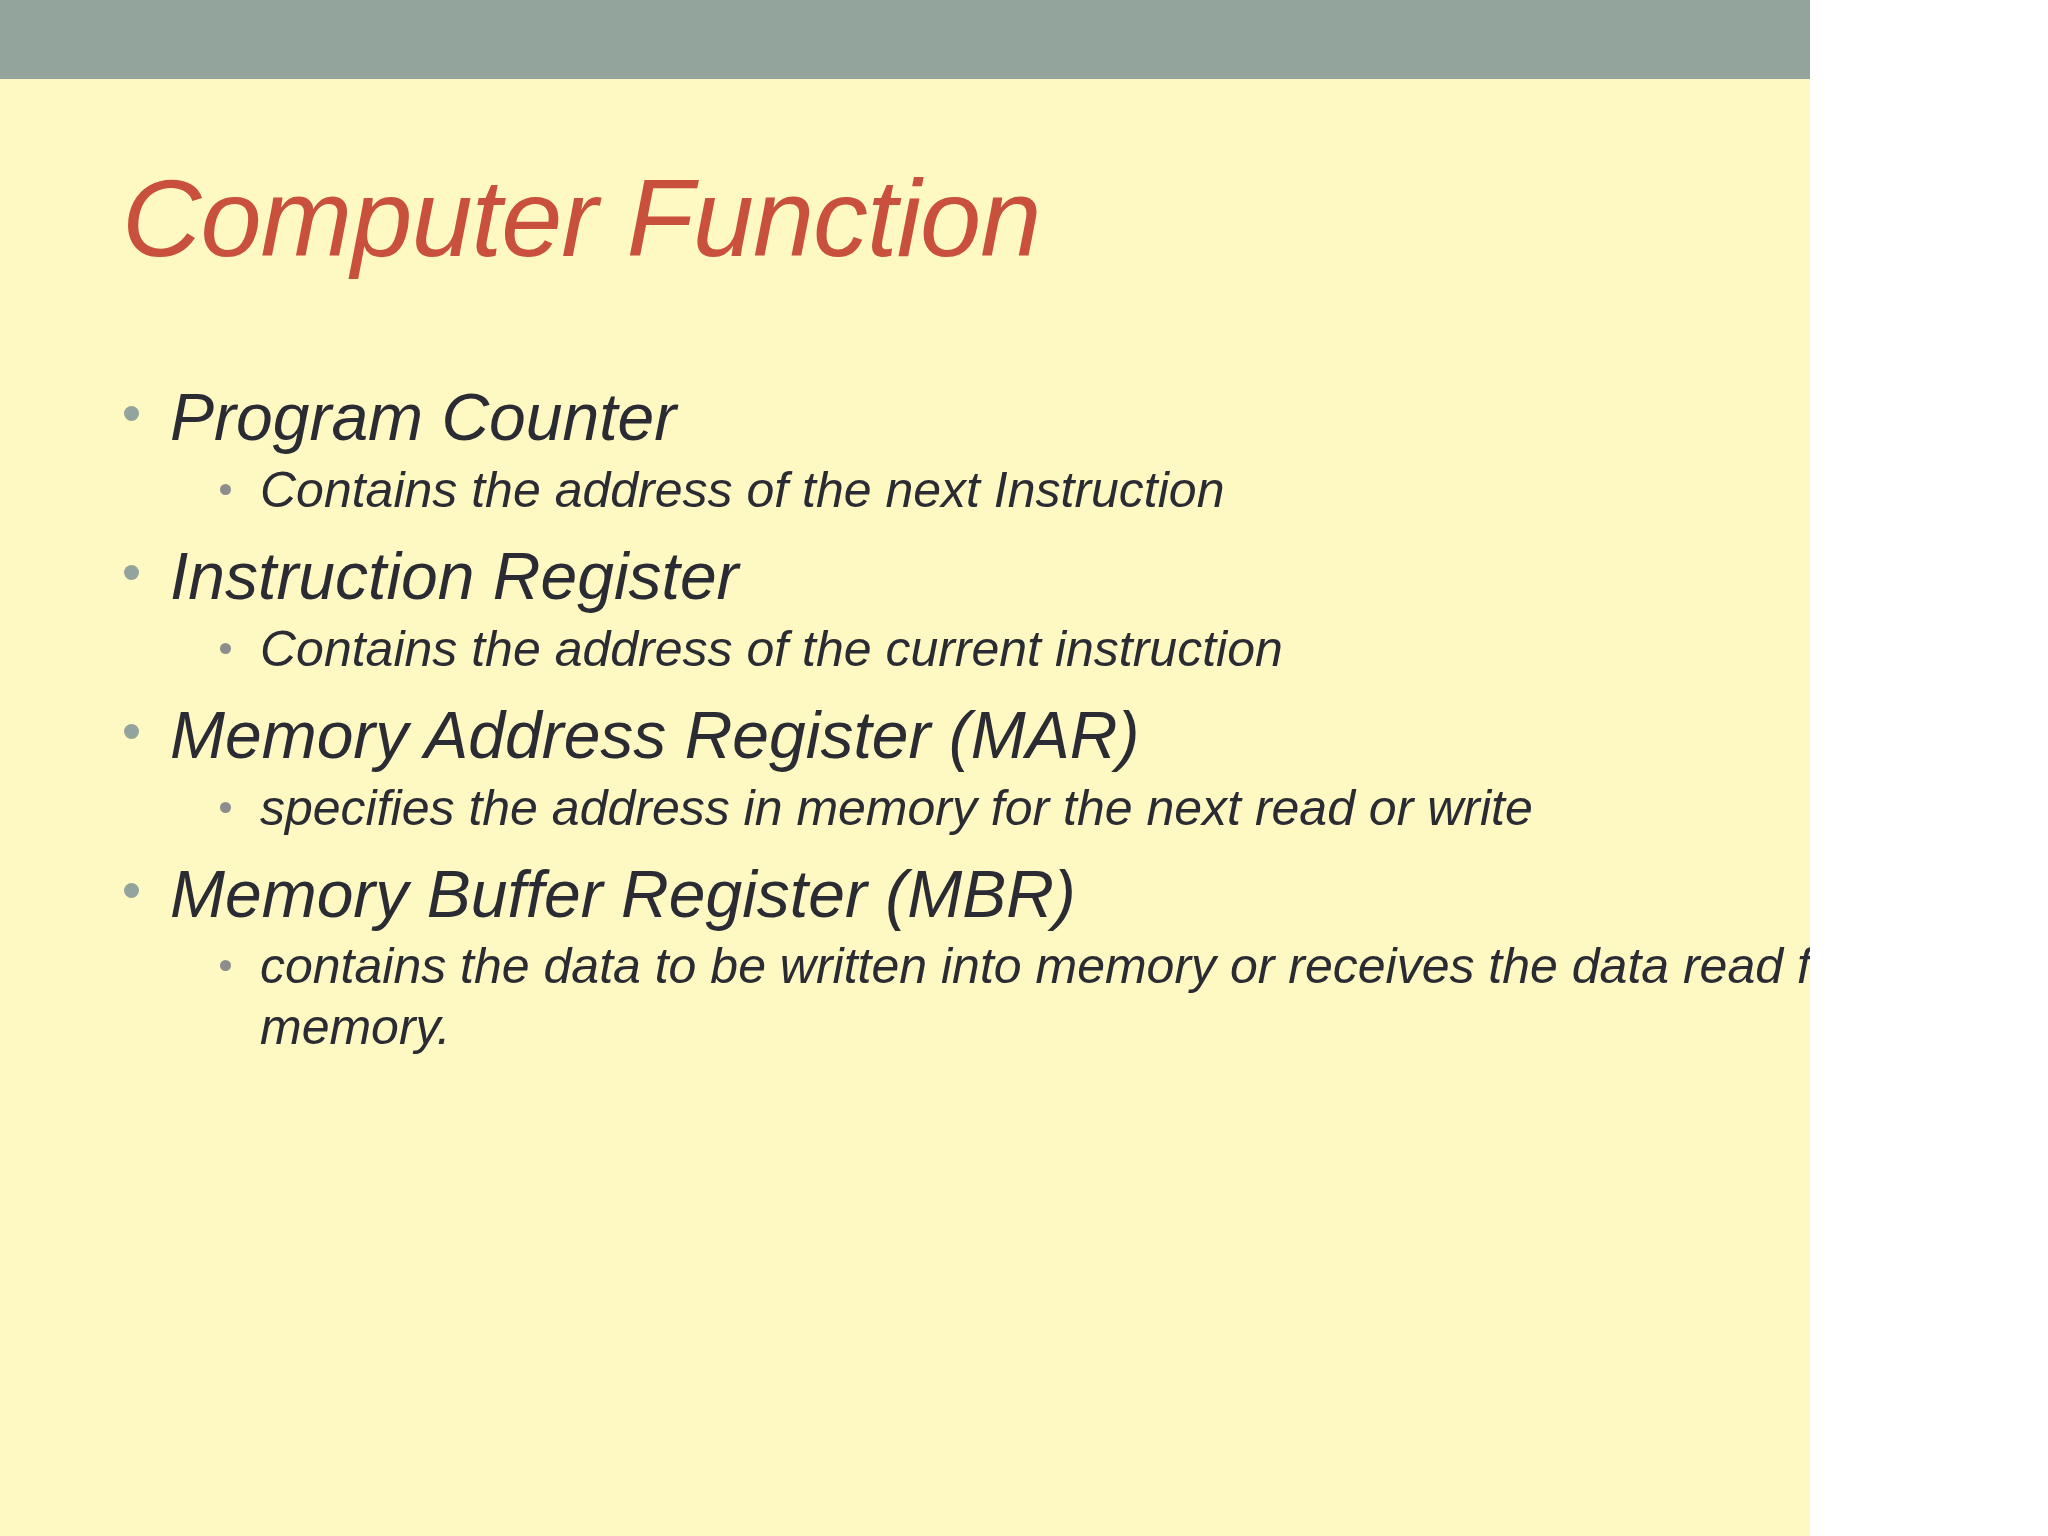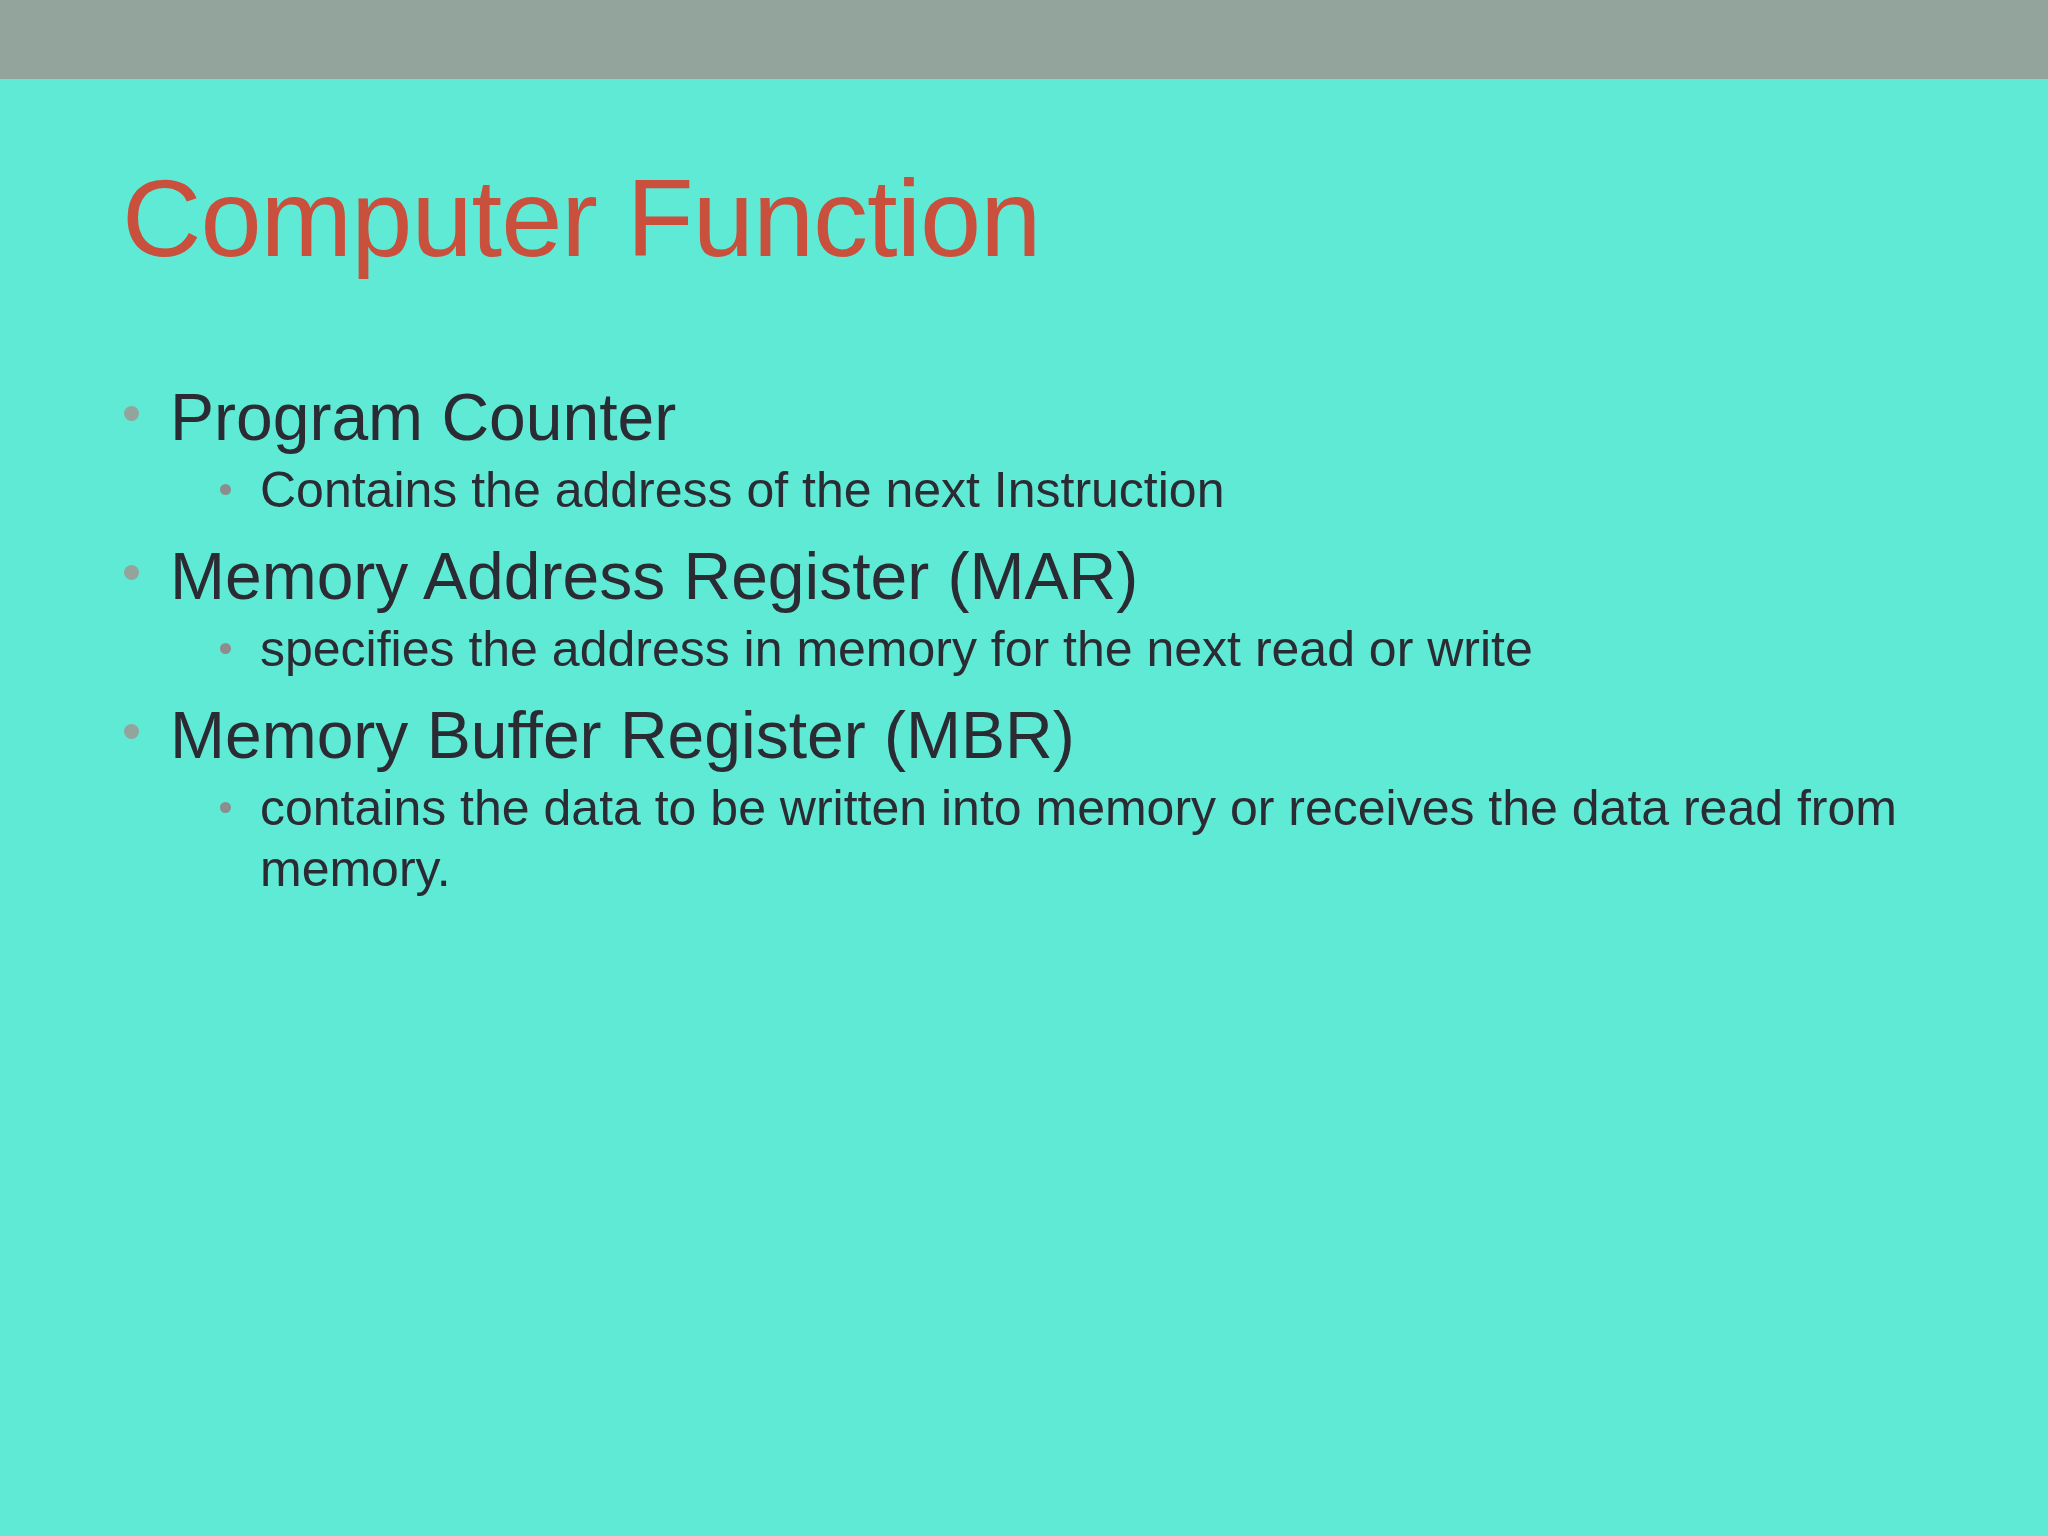--- a/index.html
+++ b/index.html
@@ -5,24 +5,25 @@
   html, body {
     margin: 0;
     padding: 0;
     background: #ffffff;
   }
   body {
     font-family: "Liberation Sans", sans-serif;
   }
   .slide {
     position: relative;
-    width: 2048px;
+    width: 1810px;
     height: 1536px;
-    background: #5eead4;
+    background: #fef9c3;
     overflow: hidden;
+    font-style: italic;
   }
   .top-banner {
     position: absolute;
     top: 0;
     left: 0;
     width: 2048px;
     height: 79px;
     background: #93a49d;
   }
   .slide-body {
@@ -113,20 +114,30 @@
         <div class="bullet-l1">
           <span class="marker"></span>
           <span class="wrap-text">Program Counter</span>
         </div>
         <div class="bullet-l2">
           <span class="marker"></span>
           <span class="wrap-text">Contains the address of the next Instruction</span>
         </div>
       </div>
 
+      <div class="group">
+        <div class="bullet-l1">
+          <span class="marker"></span>
+          <span class="wrap-text">Instruction Register</span>
+        </div>
+        <div class="bullet-l2">
+          <span class="marker"></span>
+          <span class="wrap-text">Contains the address of the current instruction</span>
+        </div>
+      </div>
 
       <div class="group">
         <div class="bullet-l1">
           <span class="marker"></span>
           <span class="wrap-text">Memory Address Register (MAR)</span>
         </div>
         <div class="bullet-l2">
           <span class="marker"></span>
           <span class="wrap-text">specifies the address in memory for the next read or write</span>
         </div>

